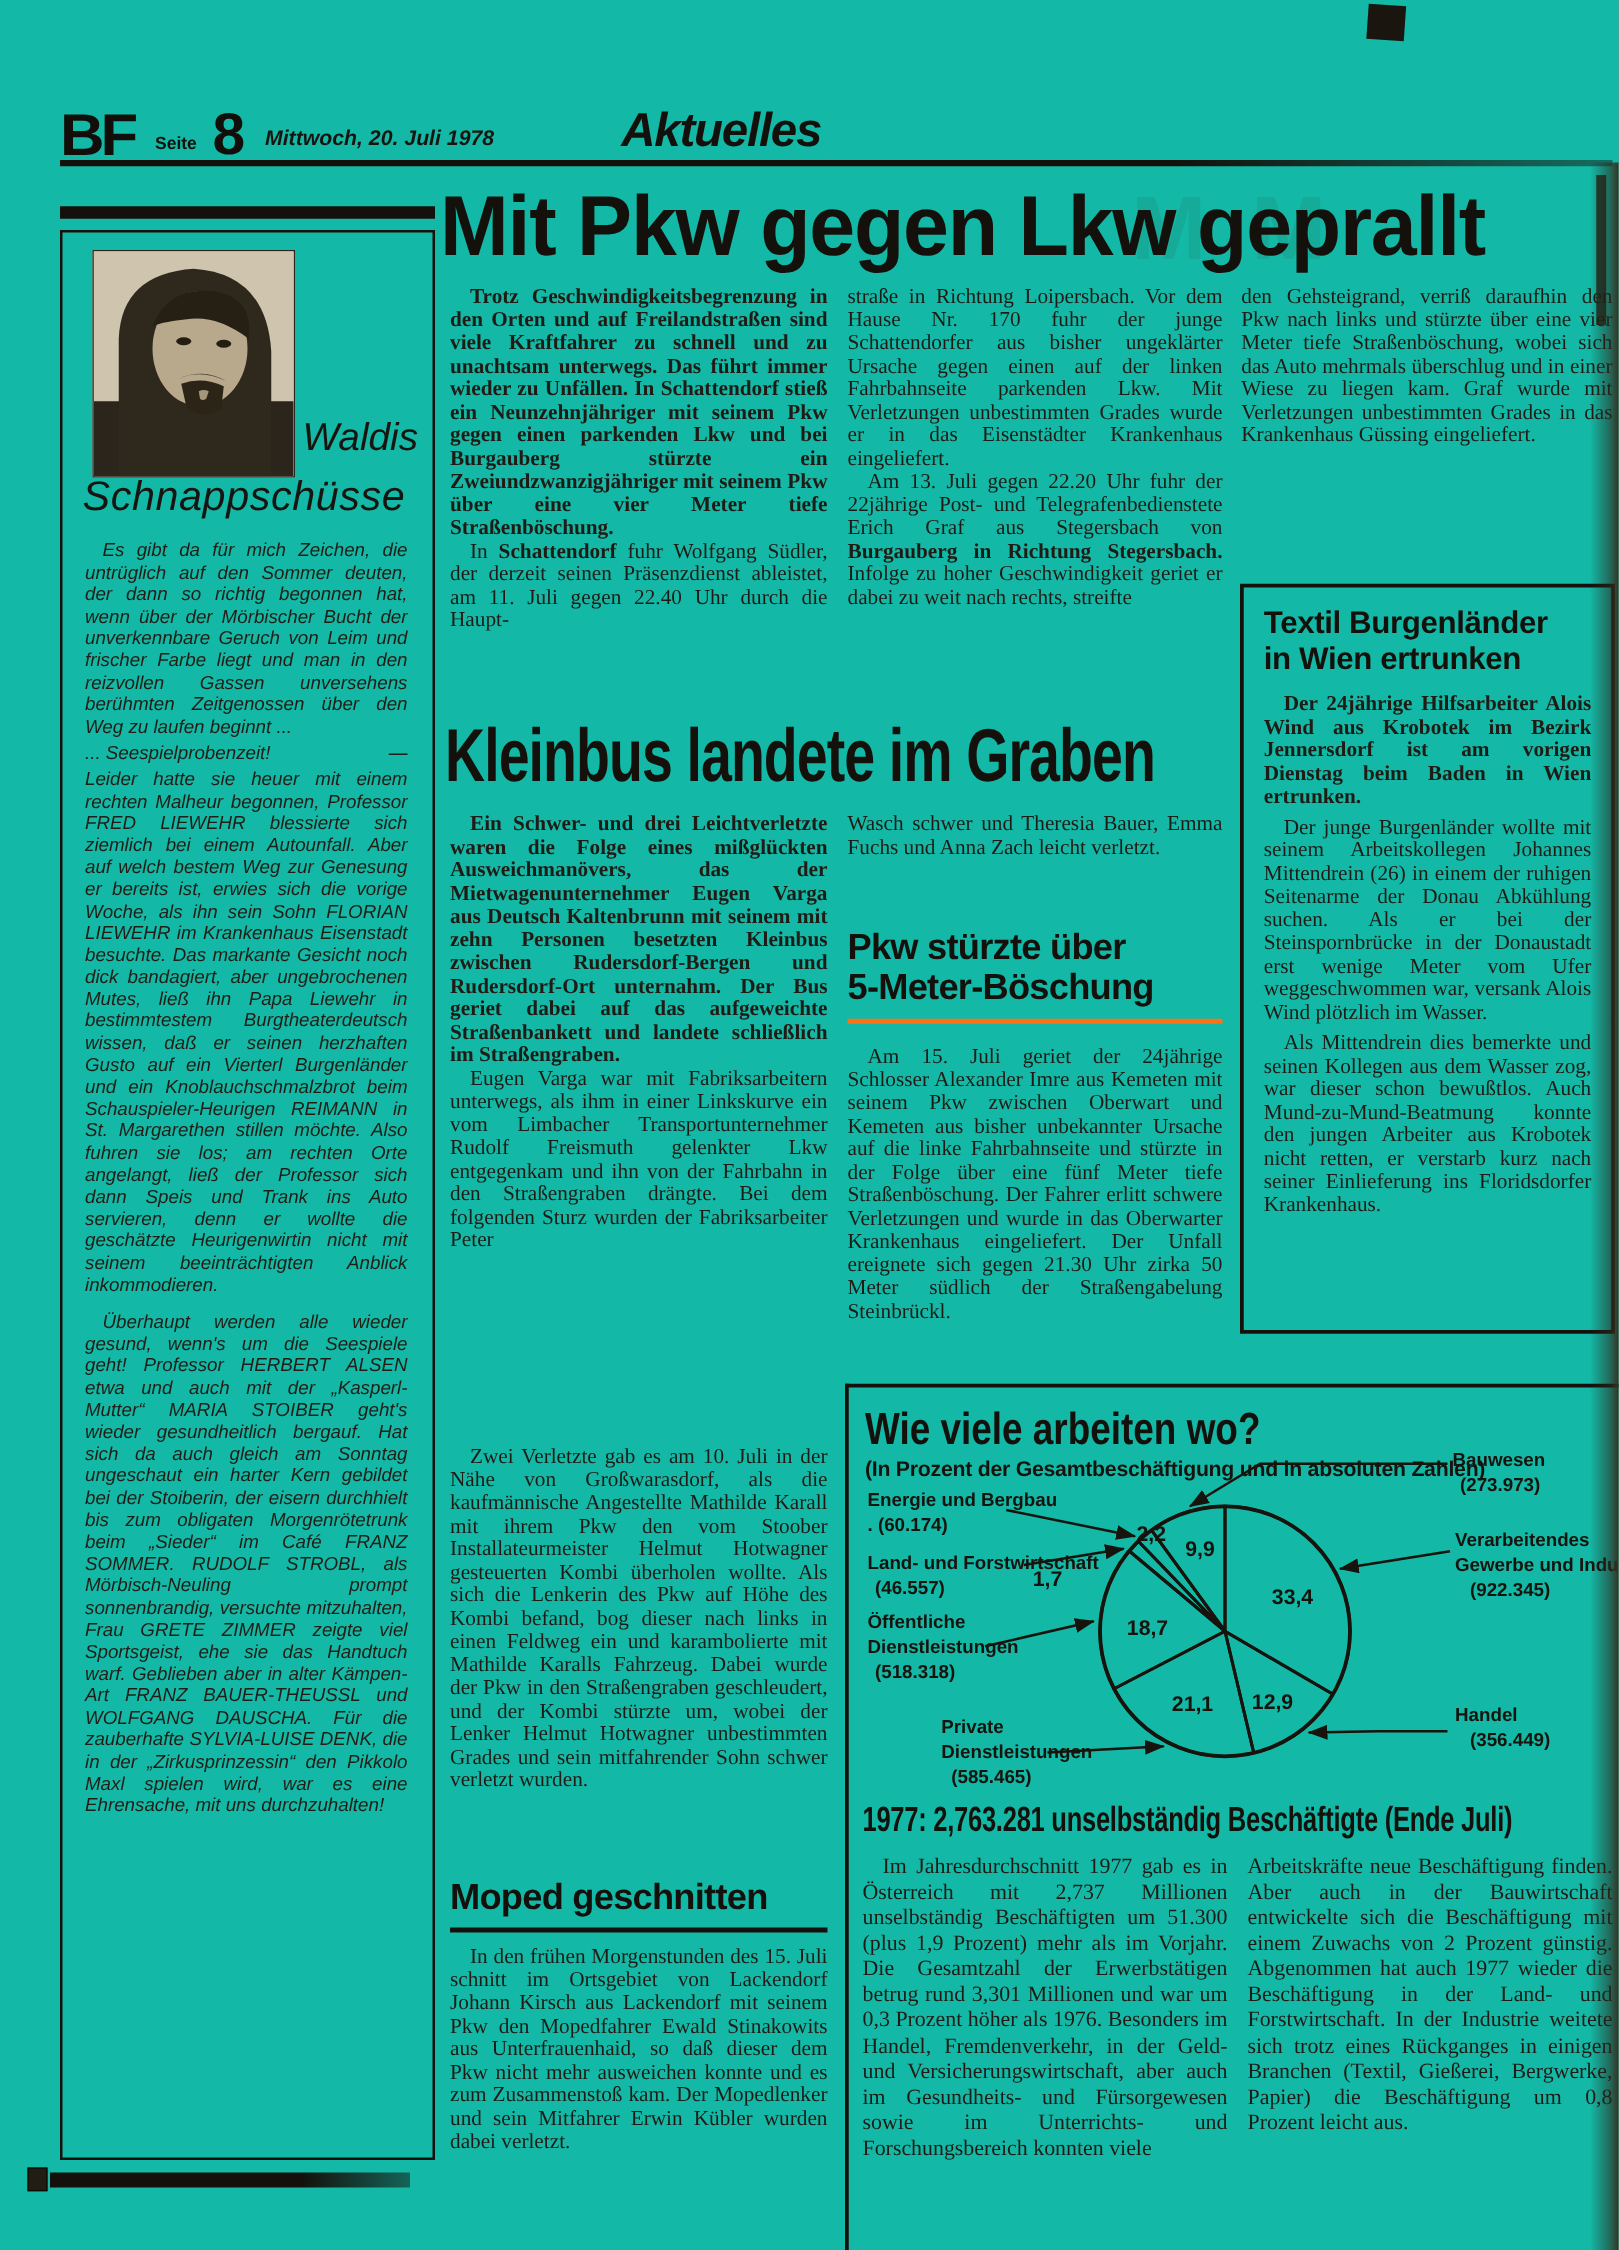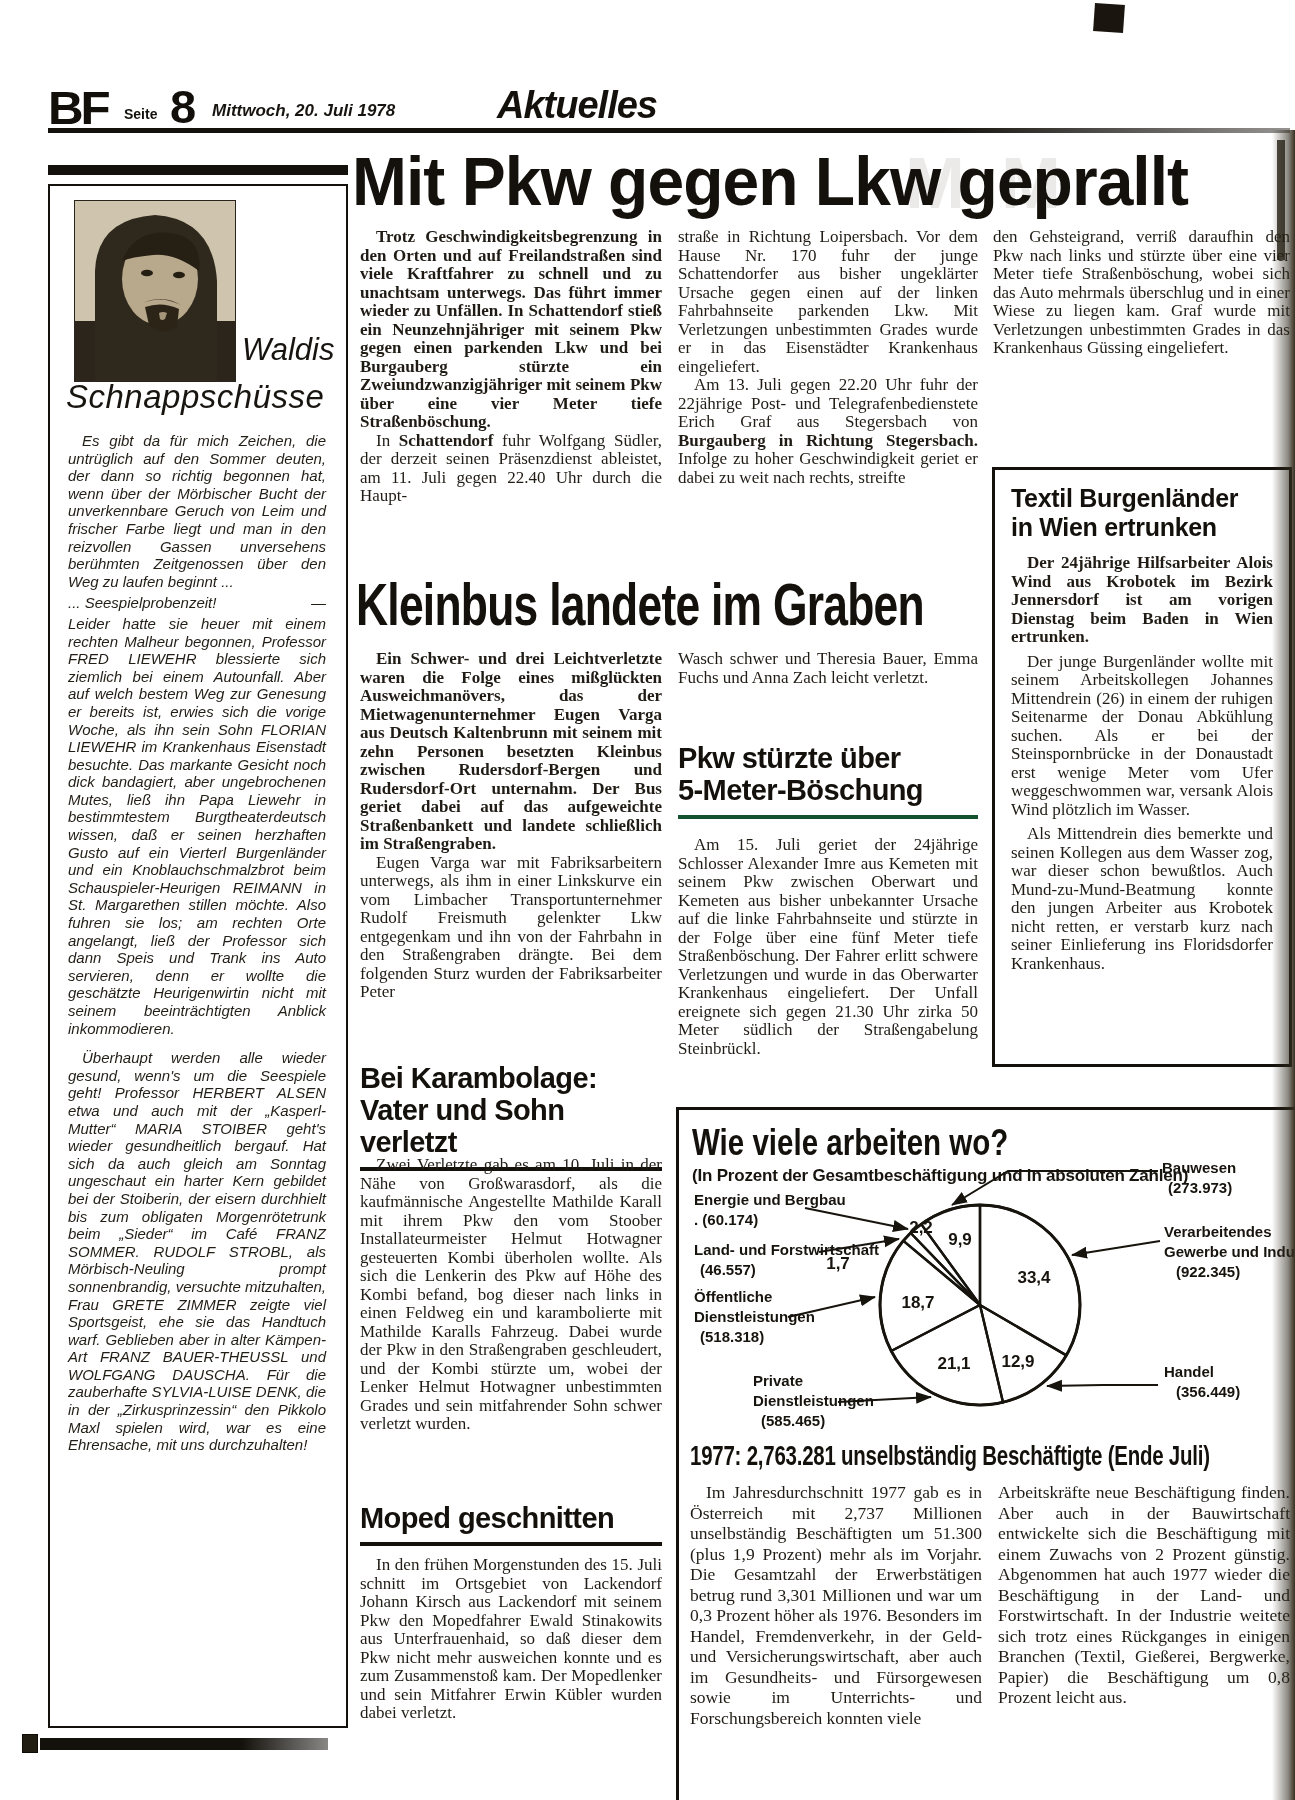--- a/index.html
+++ b/index.html
@@ -1,16 +1,16 @@
 <!DOCTYPE html>
 <html><head>
 <meta charset="utf-8">
 <style>
   html,body{margin:0;padding:0;background:#8a8578;}
-  #page{position:relative;width:1295px;height:1800px;background:#ffffff;overflow:hidden;color:#1a1712;}
+  #page{position:relative;width:1295px;height:1800px;background:#14b8a6;overflow:hidden;color:#1a1712;}
   .abs{position:absolute;}
   .sans{font-family:"Liberation Sans",sans-serif;}
   .headline{font-family:"Liberation Sans",sans-serif;font-weight:bold;white-space:nowrap;transform-origin:left top;color:#14110c;}
   .subhead{font-family:"Liberation Sans",sans-serif;font-weight:bold;font-size:29px;line-height:32px;letter-spacing:-0.6px;color:#14110c;}
   .body-col{font-family:"Liberation Serif",serif;font-size:17px;line-height:18.5px;text-align:justify;color:#201c15;}
   .body-col p{margin:0;text-indent:16px;}
   .body-col p.noind{text-indent:0;}
   .bold{font-weight:bold;}
   .italcol{font-family:"Liberation Sans",sans-serif;font-style:italic;font-size:15px;line-height:17.6px;text-align:justify;color:#221e16;}
   .italcol p{margin:0 0 4px;text-indent:14px;}
@@ -85,44 +85,40 @@
 
   <div class="abs headline" style="left:356px;top:570px;font-size:60px;letter-spacing:-1px;transform:scaleX(0.74);">Kleinbus landete im Graben</div>
   <div class="abs body-col" style="left:360px;top:650px;width:302px;">
     <p class="bold">Ein Schwer- und drei Leichtverletzte waren die Folge eines mißglückten Ausweichmanövers, das der Mietwagenunternehmer Eugen Varga aus Deutsch Kaltenbrunn mit seinem mit zehn Personen besetzten Kleinbus zwischen Rudersdorf-Bergen und Rudersdorf-Ort unternahm. Der Bus geriet dabei auf das aufgeweichte Straßenbankett und landete schließlich im Straßengraben.</p>
     <p>Eugen Varga war mit Fabriksarbeitern unterwegs, als ihm in einer Linkskurve ein vom Limbacher Transportunternehmer Rudolf Freismuth gelenkter Lkw entgegenkam und ihn von der Fahrbahn in den Straßengraben drängte. Bei dem folgenden Sturz wurden der Fabriksarbeiter Peter</p>
   </div>
   <div class="abs body-col" style="left:678px;top:650px;width:300px;">
     <p class="noind">Wasch schwer und Theresia Bauer, Emma Fuchs und Anna Zach leicht verletzt.</p>
   </div>
 
-  <div class="abs" style="left:678px;top:742px;width:300px;border-bottom:4px solid #14532d;padding-bottom:9px;">
+  <div class="abs" style="left:678px;top:742px;width:300px;border-bottom:4px solid #f97316;padding-bottom:9px;">
     <div class="subhead">Pkw stürzte über</div>
     <div class="subhead">5-Meter-Böschung</div>
   </div>
   <div class="abs body-col" style="left:678px;top:836px;width:300px;">
     <p>Am 15. Juli geriet der 24jährige Schlosser Alexander Imre aus Kemeten mit seinem Pkw zwischen Oberwart und Kemeten aus bisher unbekannter Ursache auf die linke Fahrbahnseite und stürzte in der Folge über eine fünf Meter tiefe Straßenböschung. Der Fahrer erlitt schwere Verletzungen und wurde in das Oberwarter Krankenhaus eingeliefert. Der Unfall ereignete sich gegen 21.30 Uhr zirka 50 Meter südlich der Straßengabelung Steinbrückl.</p>
   </div>
 
   <div class="abs" style="left:992px;top:467px;width:294px;height:594px;border:3px solid #14110c;overflow:hidden;">
     <div class="sans" style="position:absolute;left:16px;top:14px;font-weight:bold;font-size:25px;line-height:29px;letter-spacing:-0.3px;color:#14110c;">
       <div>Textil Burgenländer</div>
       <div>in Wien ertrunken</div>
     </div>
     <div class="body-col" style="position:absolute;left:16px;top:84px;width:262px;">
       <p class="bold">Der 24jährige Hilfsarbeiter Alois Wind aus Krobotek im Bezirk Jennersdorf ist am vorigen Dienstag beim Baden in Wien ertrunken.</p>
       <p style="margin-top:6px;">Der junge Burgenländer wollte mit seinem Arbeitskollegen Johannes Mittendrein (26) in einem der ruhigen Seitenarme der Donau Abkühlung suchen. Als er bei der Steinspornbrücke in der Donaustadt erst wenige Meter vom Ufer weggeschwommen war, versank Alois Wind plötzlich im Wasser.</p>
       <p style="margin-top:6px;">Als Mittendrein dies bemerkte und seinen Kollegen aus dem Wasser zog, war dieser schon bewußtlos. Auch Mund-zu-Mund-Beatmung konnte den jungen Arbeiter aus Krobotek nicht retten, er verstarb kurz nach seiner Einlieferung ins Floridsdorfer Krankenhaus.</p>
     </div>
   </div>
 
-  <div class="abs" style="left:360px;top:1062px;width:302px;border-bottom:4px solid #14110c;padding-bottom:9px;">
-    <div class="subhead">Bei Karambolage:</div>
-    <div class="subhead">Vater und Sohn verletzt</div>
-  </div>
   <div class="abs body-col" style="left:360px;top:1156px;width:302px;">
     <p>Zwei Verletzte gab es am 10. Juli in der Nähe von Großwarasdorf, als die kaufmännische Angestellte Mathilde Karall mit ihrem Pkw den vom Stoober Installateurmeister Helmut Hotwagner gesteuerten Kombi überholen wollte. Als sich die Lenkerin des Pkw auf Höhe des Kombi befand, bog dieser nach links in einen Feldweg ein und karambolierte mit Mathilde Karalls Fahrzeug. Dabei wurde der Pkw in den Straßengraben geschleudert, und der Kombi stürzte um, wobei der Lenker Helmut Hotwagner unbestimmten Grades und sein mitfahrender Sohn schwer verletzt wurden.</p>
   </div>
 
   <div class="abs" style="left:360px;top:1502px;width:302px;border-bottom:4px solid #14110c;padding-bottom:8px;">
     <div class="subhead">Moped geschnitten</div>
   </div>
   <div class="abs body-col" style="left:360px;top:1556px;width:302px;">
     <p>In den frühen Morgenstunden des 15. Juli schnitt im Ortsgebiet von Lackendorf Johann Kirsch aus Lackendorf mit seinem Pkw den Mopedfahrer Ewald Stinakowits aus Unterfrauenhaid, so daß dieser dem Pkw nicht mehr ausweichen konnte und es zum Zusammenstoß kam. Der Mopedlenker und sein Mitfahrer Erwin Kübler wurden dabei verletzt.</p>
   </div>

